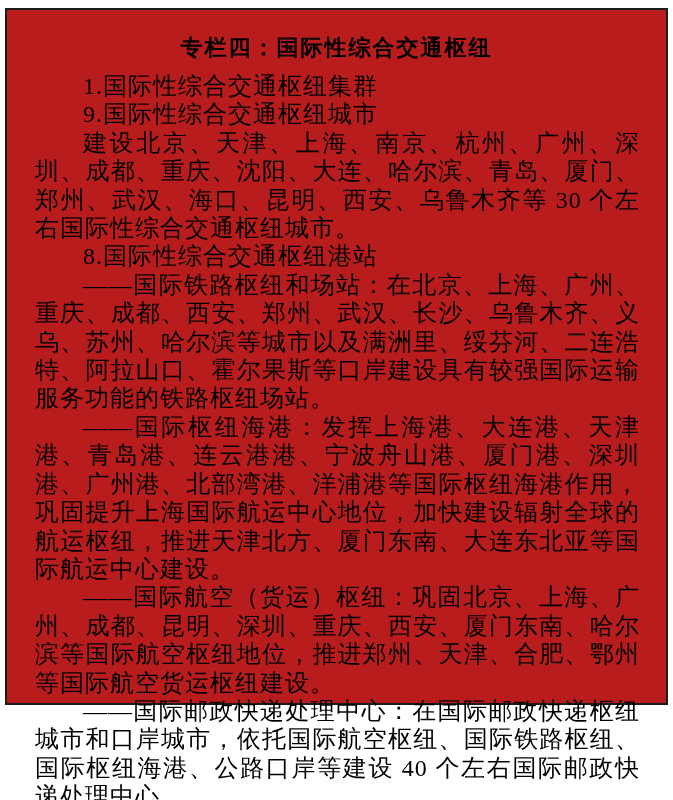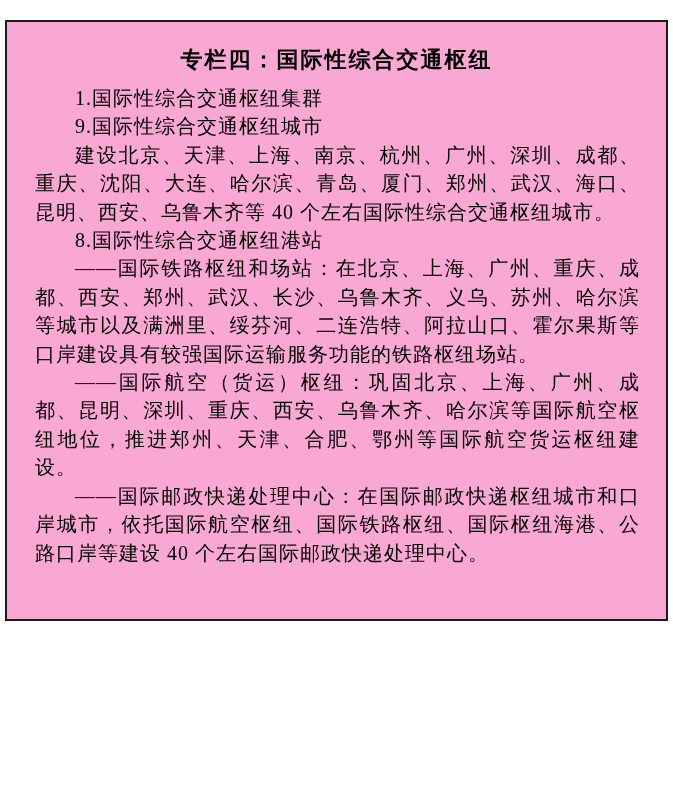--- a/index.html
+++ b/index.html
@@ -9,56 +9,57 @@
   }
   body {
     width: 673px;
     height: 800px;
     overflow: hidden;
     font-family: "Liberation Serif", serif;
     color: #000000;
   }
   .box {
     box-sizing: border-box;
-    margin: 20px 5px 0 5px;
+    margin: 8px 5px 0 5px;
     width: 663px;
-    height: 601px;
+    height: 697px;
     border: 2px solid #1c1c1c;
-    background: #f9a8d4;
+    background: #b91c1c;
   }
   .box-title {
     margin: 0;
     padding-top: 25px;
     text-align: center;
     font-family: "Liberation Sans", sans-serif;
     font-weight: bold;
     font-size: 22px;
     line-height: 26px;
     letter-spacing: 2px;
   }
   .box-content {
     padding: 11px 26px 0 28px;
   }
   .box-content p {
     margin: 0;
     text-indent: 2em;
-    font-size: 20px;
+    font-size: 24px;
     line-height: 28.4px;
     letter-spacing: 1px;
     text-align: justify;
     text-justify: inter-character;
   }
 </style>
 </head>
 <body>
 
 <div class="box">
   <h1 class="box-title">专栏四：国际性综合交通枢纽</h1>
   <div class="box-content">
     <p>1.国际性综合交通枢纽集群</p>
     <p>9.国际性综合交通枢纽城市</p>
-    <p>建设北京、天津、上海、南京、杭州、广州、深圳、成都、重庆、沈阳、大连、哈尔滨、青岛、厦门、郑州、武汉、海口、昆明、西安、乌鲁木齐等 40 个左右国际性综合交通枢纽城市。</p>
+    <p>建设北京、天津、上海、南京、杭州、广州、深圳、成都、重庆、沈阳、大连、哈尔滨、青岛、厦门、郑州、武汉、海口、昆明、西安、乌鲁木齐等 30 个左右国际性综合交通枢纽城市。</p>
     <p>8.国际性综合交通枢纽港站</p>
     <p>——国际铁路枢纽和场站：在北京、上海、广州、重庆、成都、西安、郑州、武汉、长沙、乌鲁木齐、义乌、苏州、哈尔滨等城市以及满洲里、绥芬河、二连浩特、阿拉山口、霍尔果斯等口岸建设具有较强国际运输服务功能的铁路枢纽场站。</p>
-    <p>——国际航空（货运）枢纽：巩固北京、上海、广州、成都、昆明、深圳、重庆、西安、乌鲁木齐、哈尔滨等国际航空枢纽地位，推进郑州、天津、合肥、鄂州等国际航空货运枢纽建设。</p>
+    <p>——国际枢纽海港：发挥上海港、大连港、天津港、青岛港、连云港港、宁波舟山港、厦门港、深圳港、广州港、北部湾港、洋浦港等国际枢纽海港作用，巩固提升上海国际航运中心地位，加快建设辐射全球的航运枢纽，推进天津北方、厦门东南、大连东北亚等国际航运中心建设。</p>
+    <p>——国际航空（货运）枢纽：巩固北京、上海、广州、成都、昆明、深圳、重庆、西安、厦门东南、哈尔滨等国际航空枢纽地位，推进郑州、天津、合肥、鄂州等国际航空货运枢纽建设。</p>
     <p>——国际邮政快递处理中心：在国际邮政快递枢纽城市和口岸城市，依托国际航空枢纽、国际铁路枢纽、国际枢纽海港、公路口岸等建设 40 个左右国际邮政快递处理中心。</p>
   </div>
 </div>
 
 </body></html>

